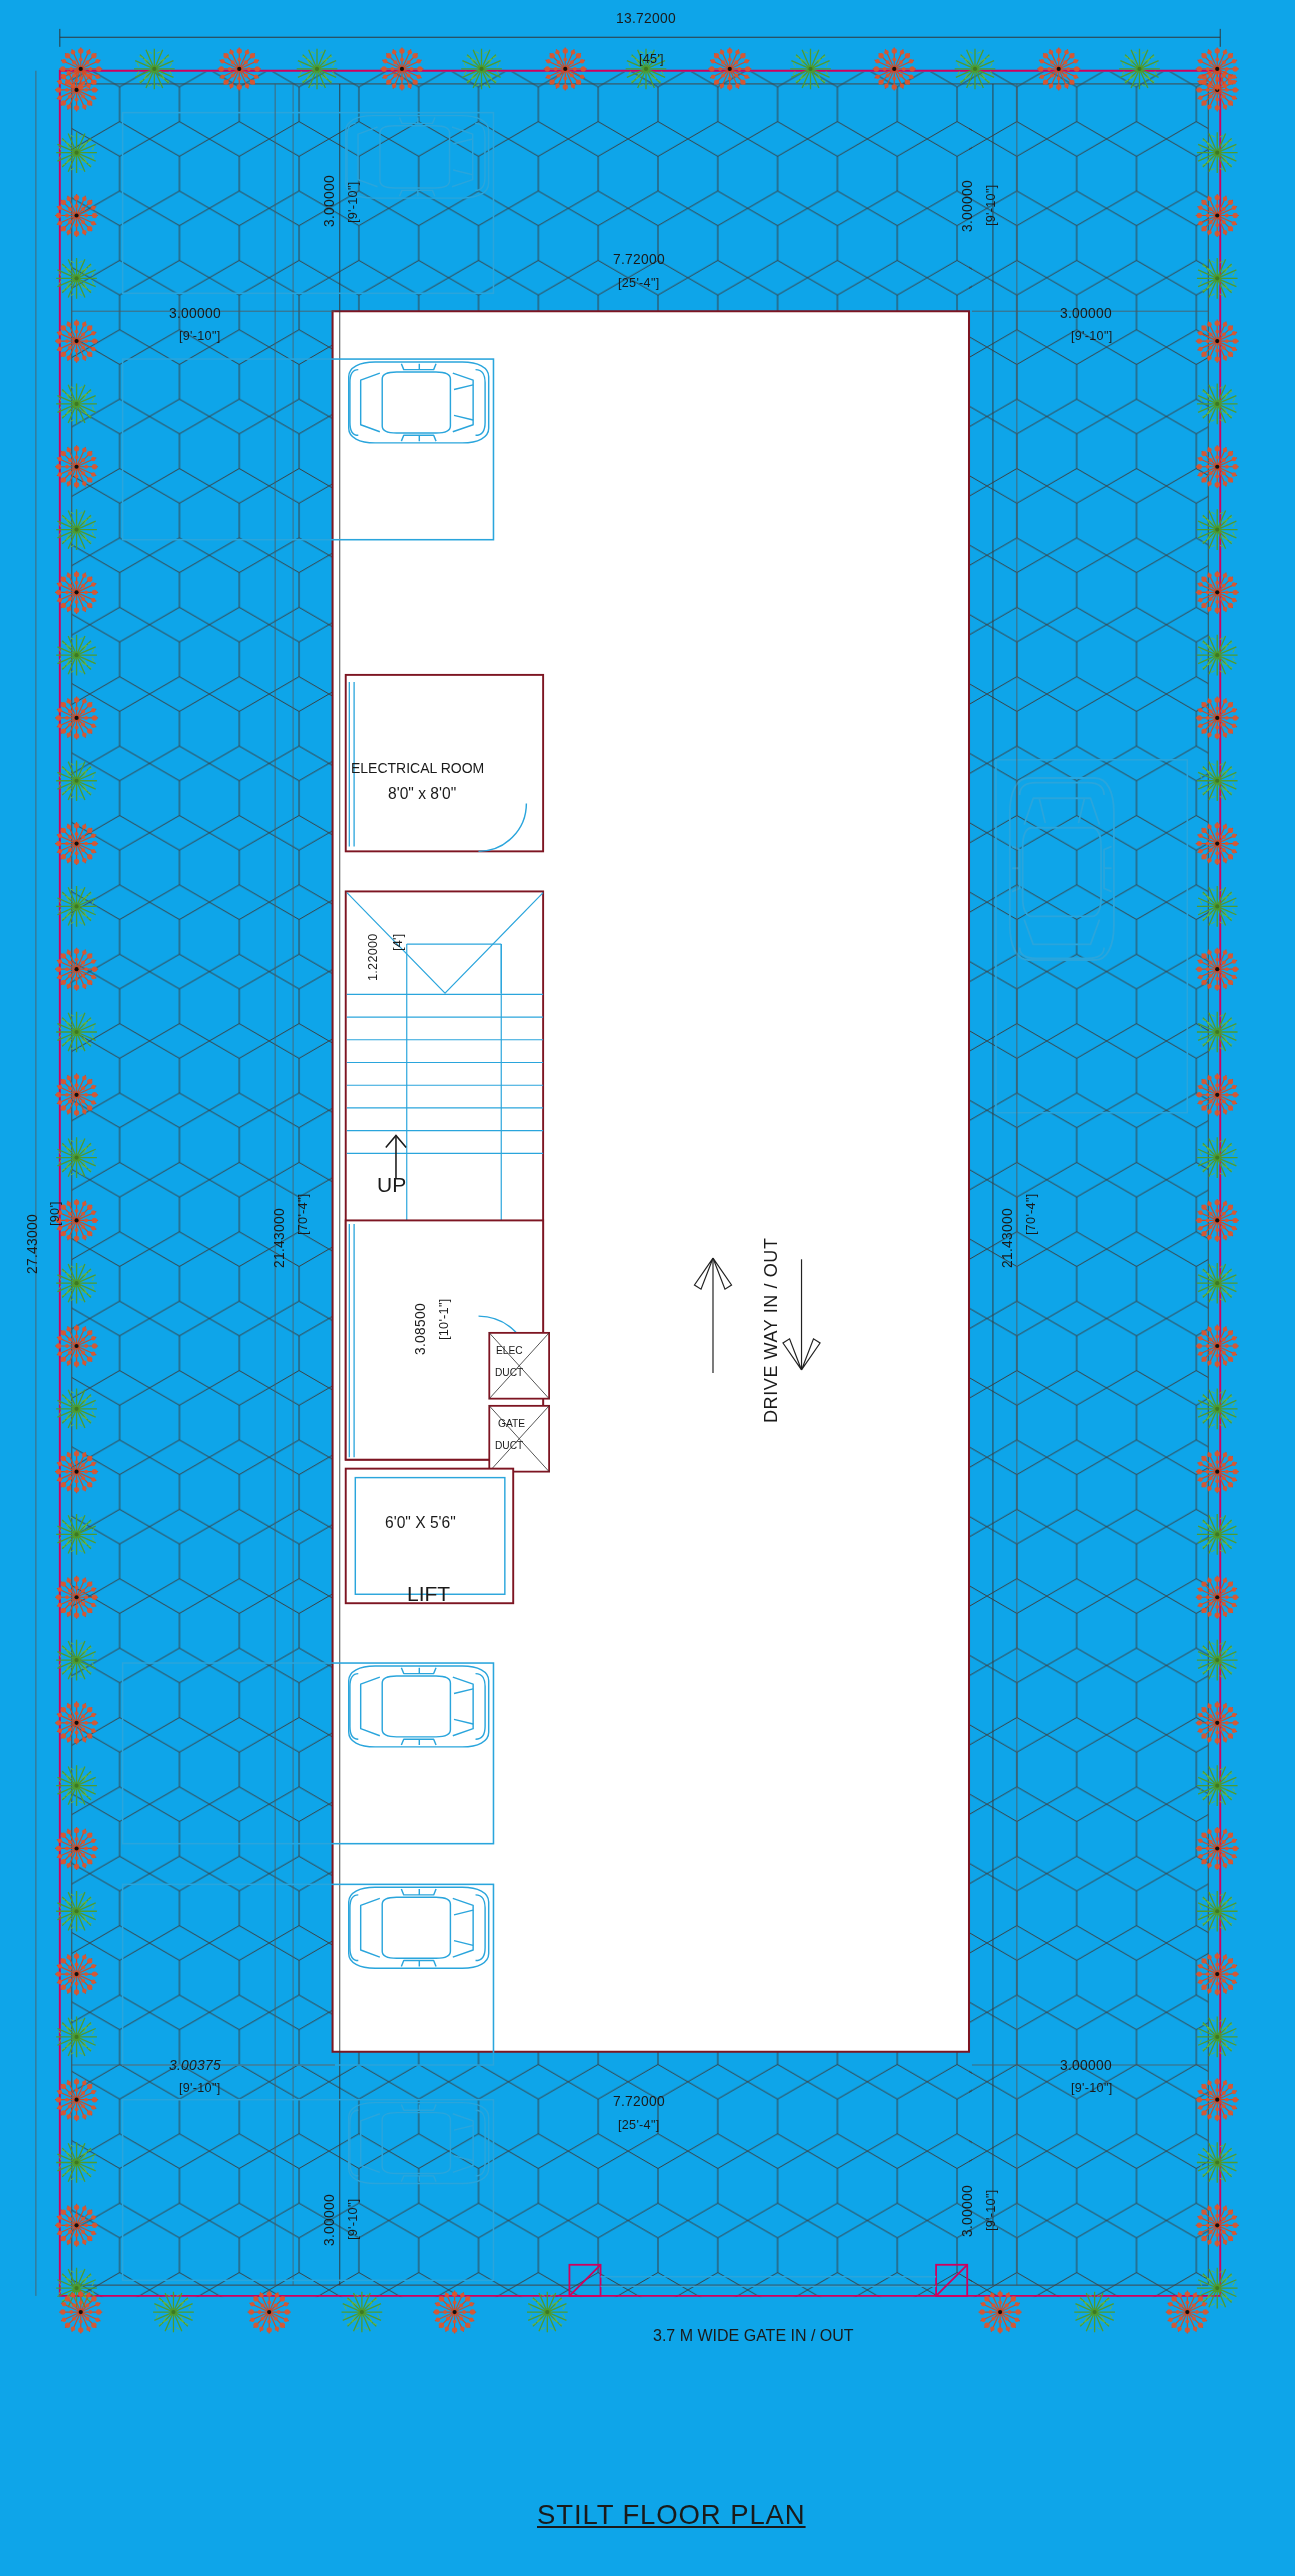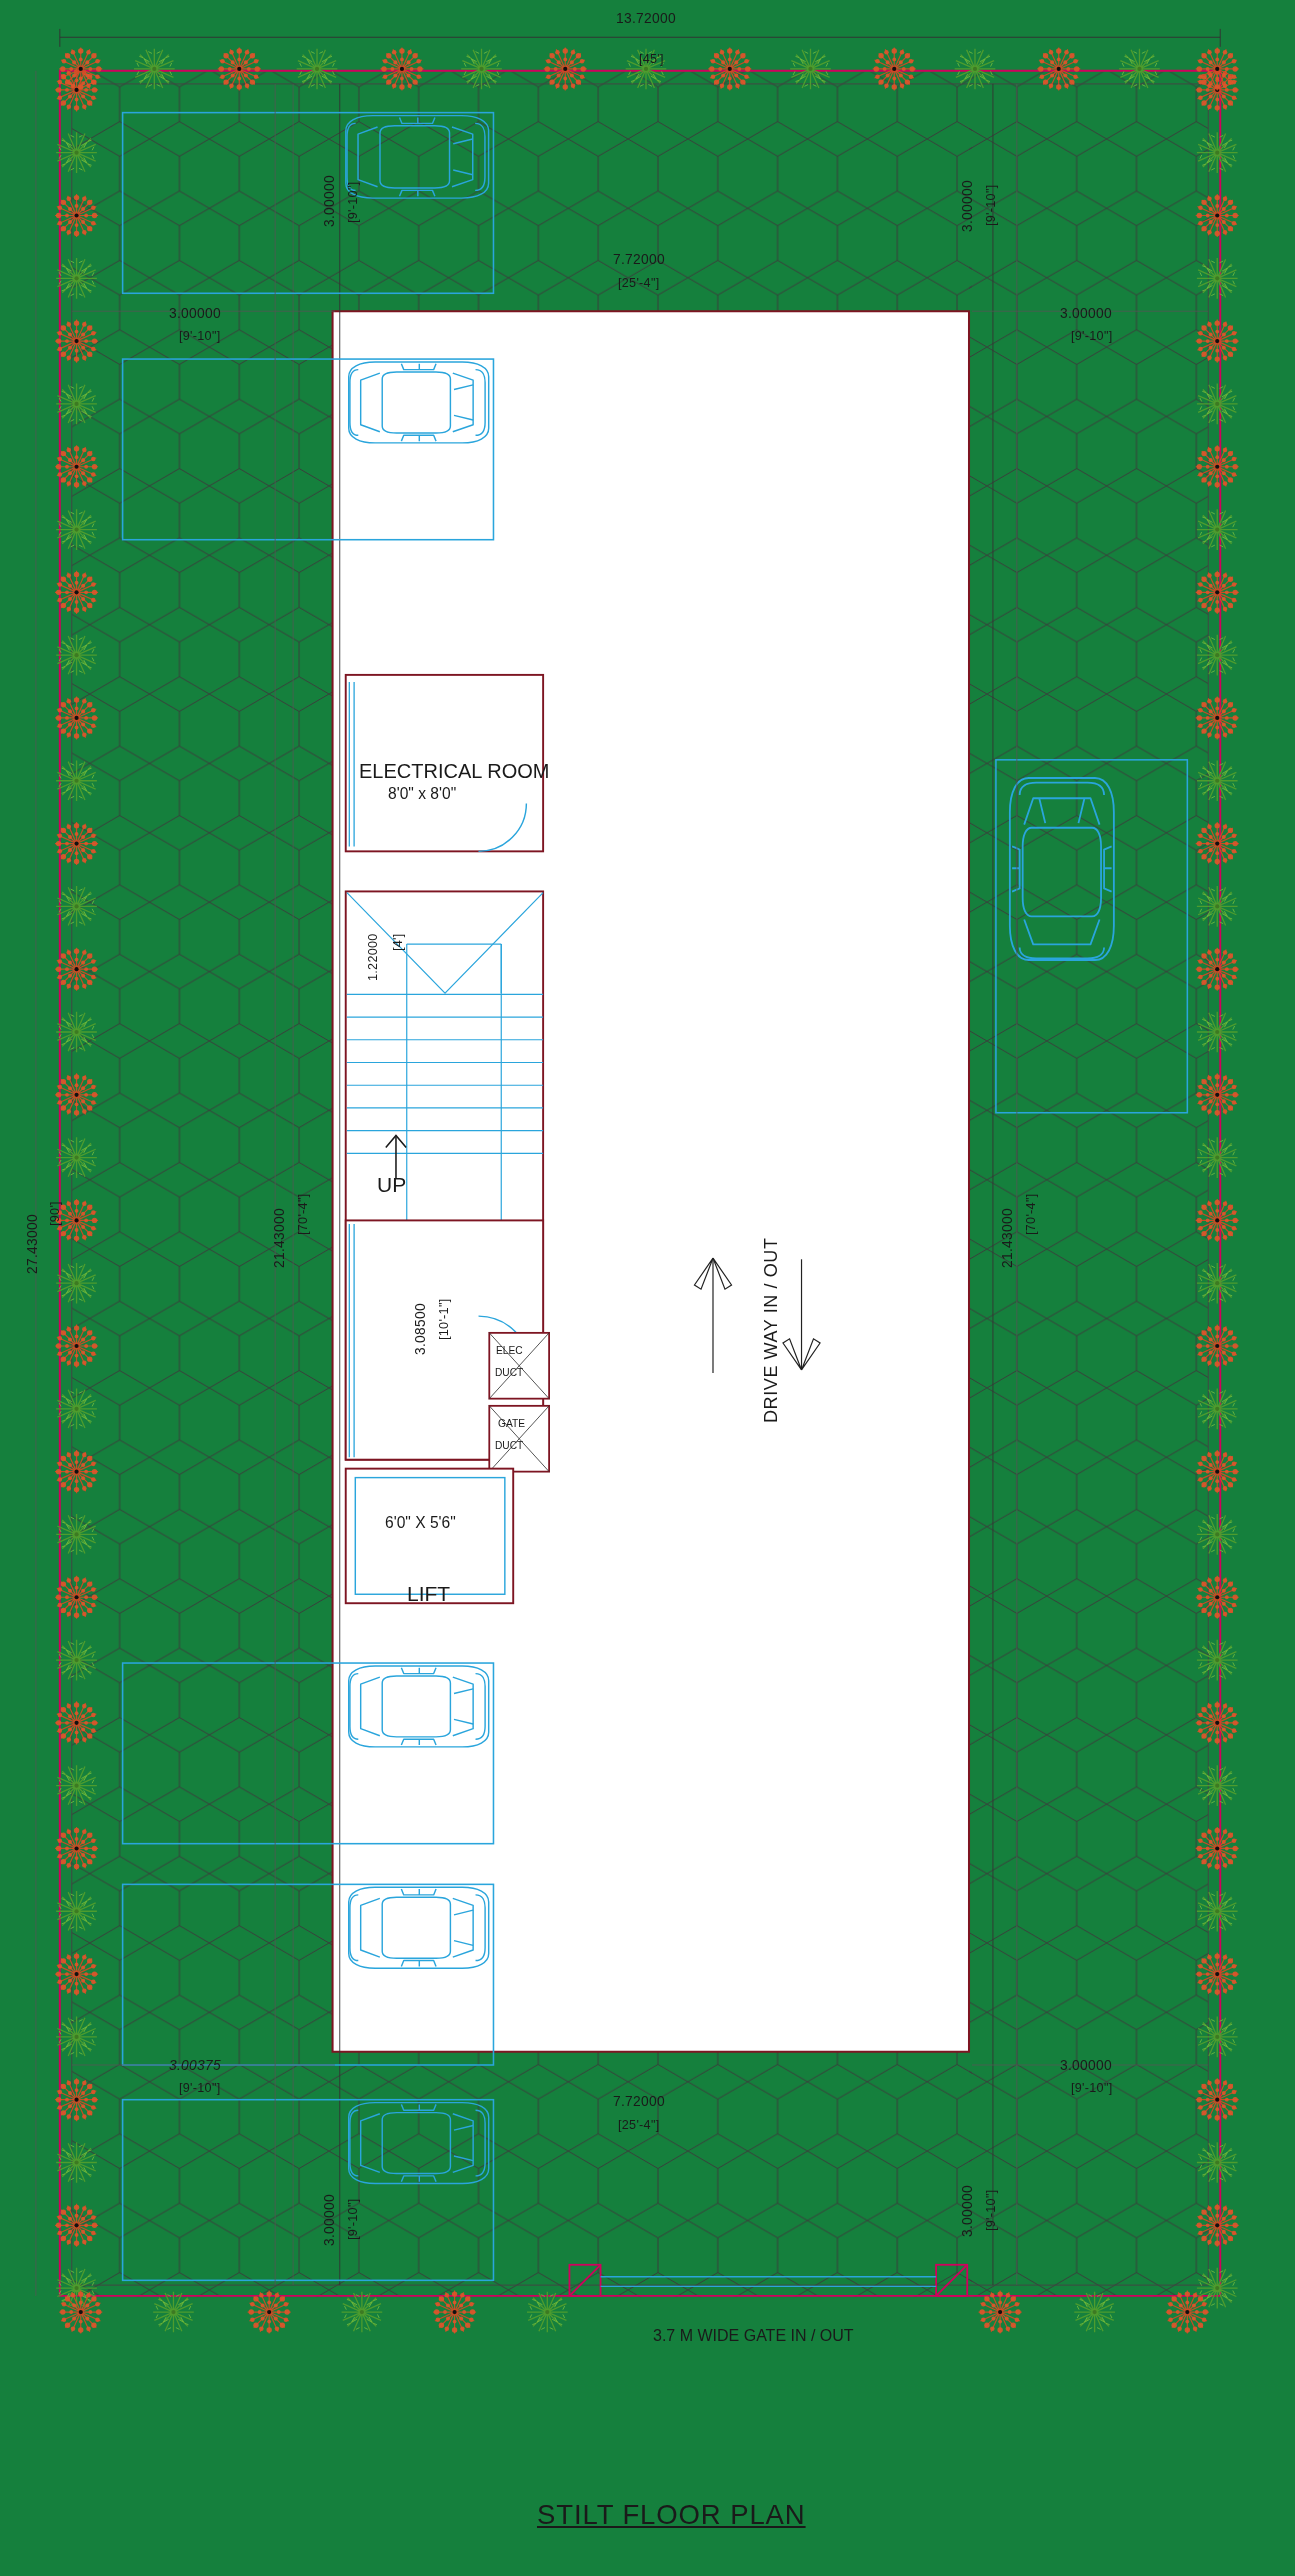--- a/index.html
+++ b/index.html
@@ -1,17 +1,17 @@
 <!DOCTYPE html>
 <html style="font-size:9.6px"><head>
 <meta charset="utf-8">
 <style>
   html,body{margin:0;padding:0;background:#ffffff;}
   body{font-family:"Liberation Sans", sans-serif;}
-  #sheet{position:relative;width:1295px;height:2576px;background:#15803d;overflow:hidden;}
+  #sheet{position:relative;width:1295px;height:2576px;background:#0ea5e9;overflow:hidden;}
   .txt{position:absolute;color:#1a1a1a;white-space:nowrap;font-family:"Liberation Sans",sans-serif;}
   .dim{font-size:13.8px;letter-spacing:0.3px;}
   .dimS{font-size:12.6px;letter-spacing:0.3px;}
   .rotneg{transform-origin:0 0;transform:rotate(-90deg);}
   svg{position:absolute;left:0;top:0;}
   .title{font-size:27.5px;letter-spacing:0.9px;}
 </style>
 </head>
 <body>
 
@@ -444,21 +444,21 @@
 
 <div class="txt dim rotneg" style="left:1000px;top:1268px;">21.43000</div>
 <div class="txt dimS rotneg" style="left:1024px;top:1235px;">[70'-4"]</div>
 
 <div class="txt dimS rotneg" style="left:366px;top:981px;">1.22000</div>
 <div class="txt dimS rotneg" style="left:391px;top:951px;">[4']</div>
 
 <div class="txt dim rotneg" style="left:413px;top:1355px;">3.08500</div>
 <div class="txt dimS rotneg" style="left:437px;top:1340px;">[10'-1"]</div>
 
-<div class="txt" style="left:351px;top:760px;font-size:20px;padding-left:8px;">ELECTRICAL ROOM</div>
+<div class="txt" style="left:351px;top:760px;font-size:14px;">ELECTRICAL ROOM</div>
 <div class="txt" style="left:388px;top:785px;font-size:15.6px;">8'0" x 8'0"</div>
 
 <div class="txt" style="left:377px;top:1173px;font-size:21px;">UP</div>
 
 <div class="txt" style="left:496px;top:1345px;font-size:10.2px;text-align:center;">ELEC</div>
 <div class="txt" style="left:495px;top:1367px;font-size:10.2px;">DUCT</div>
 
 <div class="txt" style="left:498px;top:1418px;font-size:10.2px;">GATE</div>
 <div class="txt" style="left:495px;top:1440px;font-size:10.2px;">DUCT</div>
 

